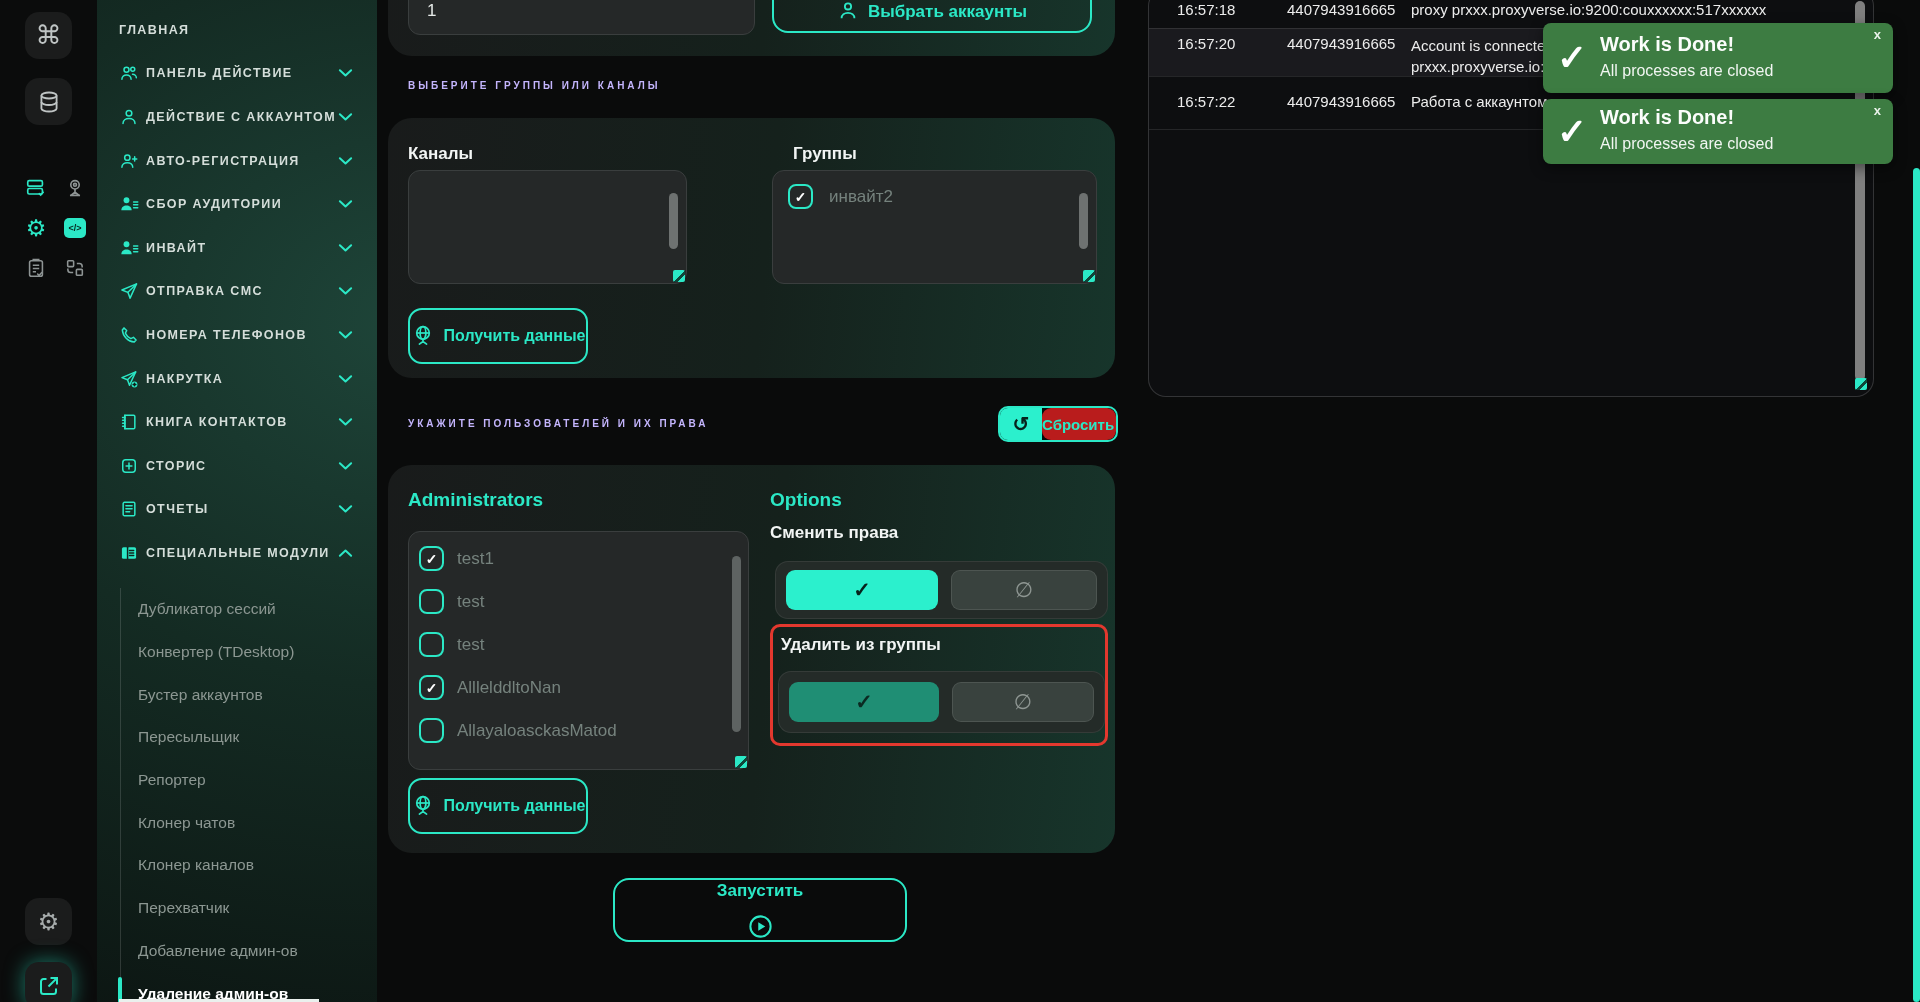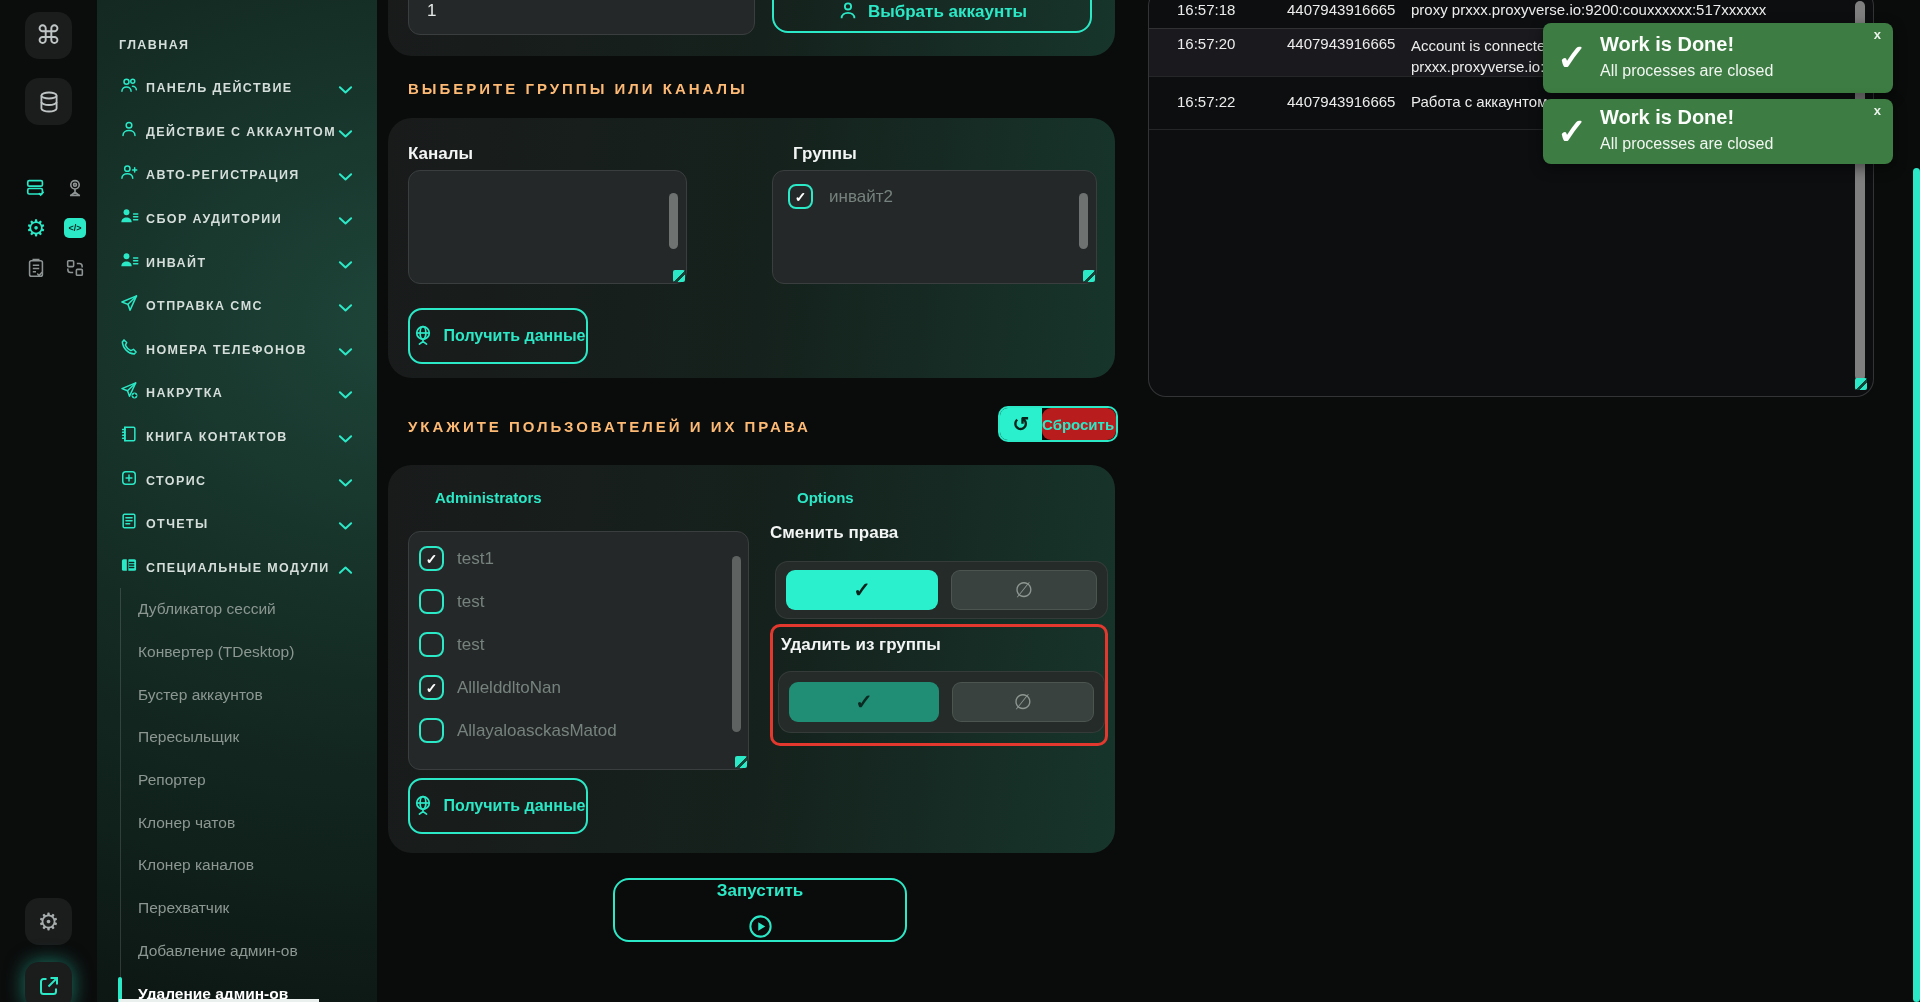--- a/index.html
+++ b/index.html
@@ -10,38 +10,38 @@
   
   #rail{left:0;top:0;width:97px;height:1002px;background:#0B0C0C;}
   .railsq{position:absolute;width:47px;height:47px;border-radius:14px;background:#1B1C1C;display:flex;align-items:center;justify-content:center;color:#BFC4C4;}
   .railmini{position:absolute;width:22px;height:22px;display:flex;align-items:center;justify-content:center;}
   .glow{box-shadow:0 0 20px rgba(43,232,198,.5);}
 
   
   #sidebar{left:97px;top:0;width:280px;height:1002px;
     background:radial-gradient(950px 760px at 112% 32%, #1E4539 0%, #142B23 48%, #0C1512 100%);}
   #sidebar-menu{position:absolute;left:0;top:8px;width:100%;}
-  .side-item{display:flex;align-items:flex-end;height:43.6px;padding:0 24px 0 22px;cursor:pointer;}
+  .side-item{display:flex;align-items:center;height:43.6px;padding:0 24px 0 22px;cursor:pointer;}
   .side-ico{width:20px;height:20px;margin-right:7px;flex:0 0 auto;display:flex;align-items:center;justify-content:center;}
   .side-label{font-size:12.5px;font-weight:bold;letter-spacing:1.4px;color:#D5DEDA;white-space:nowrap;}
   .side-chev{margin-left:auto;}
   .chev-up{transform:rotate(180deg);}
 
   #submenu{position:absolute;left:23px;top:588px;width:256px;border-left:1px solid rgba(255,255,255,.14);}
   .sub-item{position:relative;height:42.7px;display:flex;align-items:center;padding-left:17px;
     font-size:15.5px;color:#8C9792;cursor:pointer;white-space:nowrap;}
   .sub-item.active{color:#FFFFFF;font-weight:bold;}
   .sub-item.active::before{content:"";position:absolute;left:-3px;top:5px;width:4px;height:31px;background:#2BE8C6;border-radius:2px;}
   #submenu-underline{position:absolute;left:22px;bottom:0;width:200px;height:3px;background:#EAF0ED;}
 
   
   .card{background:linear-gradient(96deg,#191B1B 0%,#15211C 52%,#17352B 100%);border-radius:24px;}
-  .section-title{font-size:15px;font-weight:bold;letter-spacing:3px;color:#fdba74;white-space:nowrap;text-align:center;}
+  .section-title{font-size:10px;font-weight:bold;letter-spacing:3px;color:#c4b5fd;white-space:nowrap;text-align:center;}
   .field-label{font-size:17px;font-weight:bold;color:#F2F5F4;}
-  .teal-h{font-size:15px;font-weight:bold;color:#2BE8C6;margin-left:27px;}
+  .teal-h{font-size:19px;font-weight:bold;color:#2BE8C6;}
   .boxfield{position:absolute;background:#252828;border:1px solid #3A3E3E;border-radius:12px;}
   .vscroll{position:absolute;width:9px;border-radius:5px;background:#6E7271;}
   .resize-h{position:absolute;right:1px;bottom:1px;width:12px;height:12px;border-radius:2px;background-color:#2BE8C6;
     background-image:linear-gradient(135deg,transparent 52%,rgba(10,42,34,.85) 52%,rgba(10,42,34,.85) 68%,transparent 68%);}
   .cbx{width:25px;height:25px;border:2.5px solid #2BE8C6;border-radius:8px;box-sizing:border-box;display:flex;align-items:center;justify-content:center;
     color:#FFFFFF;font-size:14px;font-weight:bold;flex:0 0 auto;cursor:pointer;}
   .outline-btn{position:absolute;border:2px solid #2BE8C6;border-radius:14px;display:flex;align-items:center;justify-content:center;gap:9px;cursor:pointer;background:transparent;}
   .outline-btn .blabel{color:#2BE8C6;font-weight:bold;font-size:16px;white-space:nowrap;}
 
   .adm-item{display:flex;align-items:center;height:43px;padding-left:10px;}

